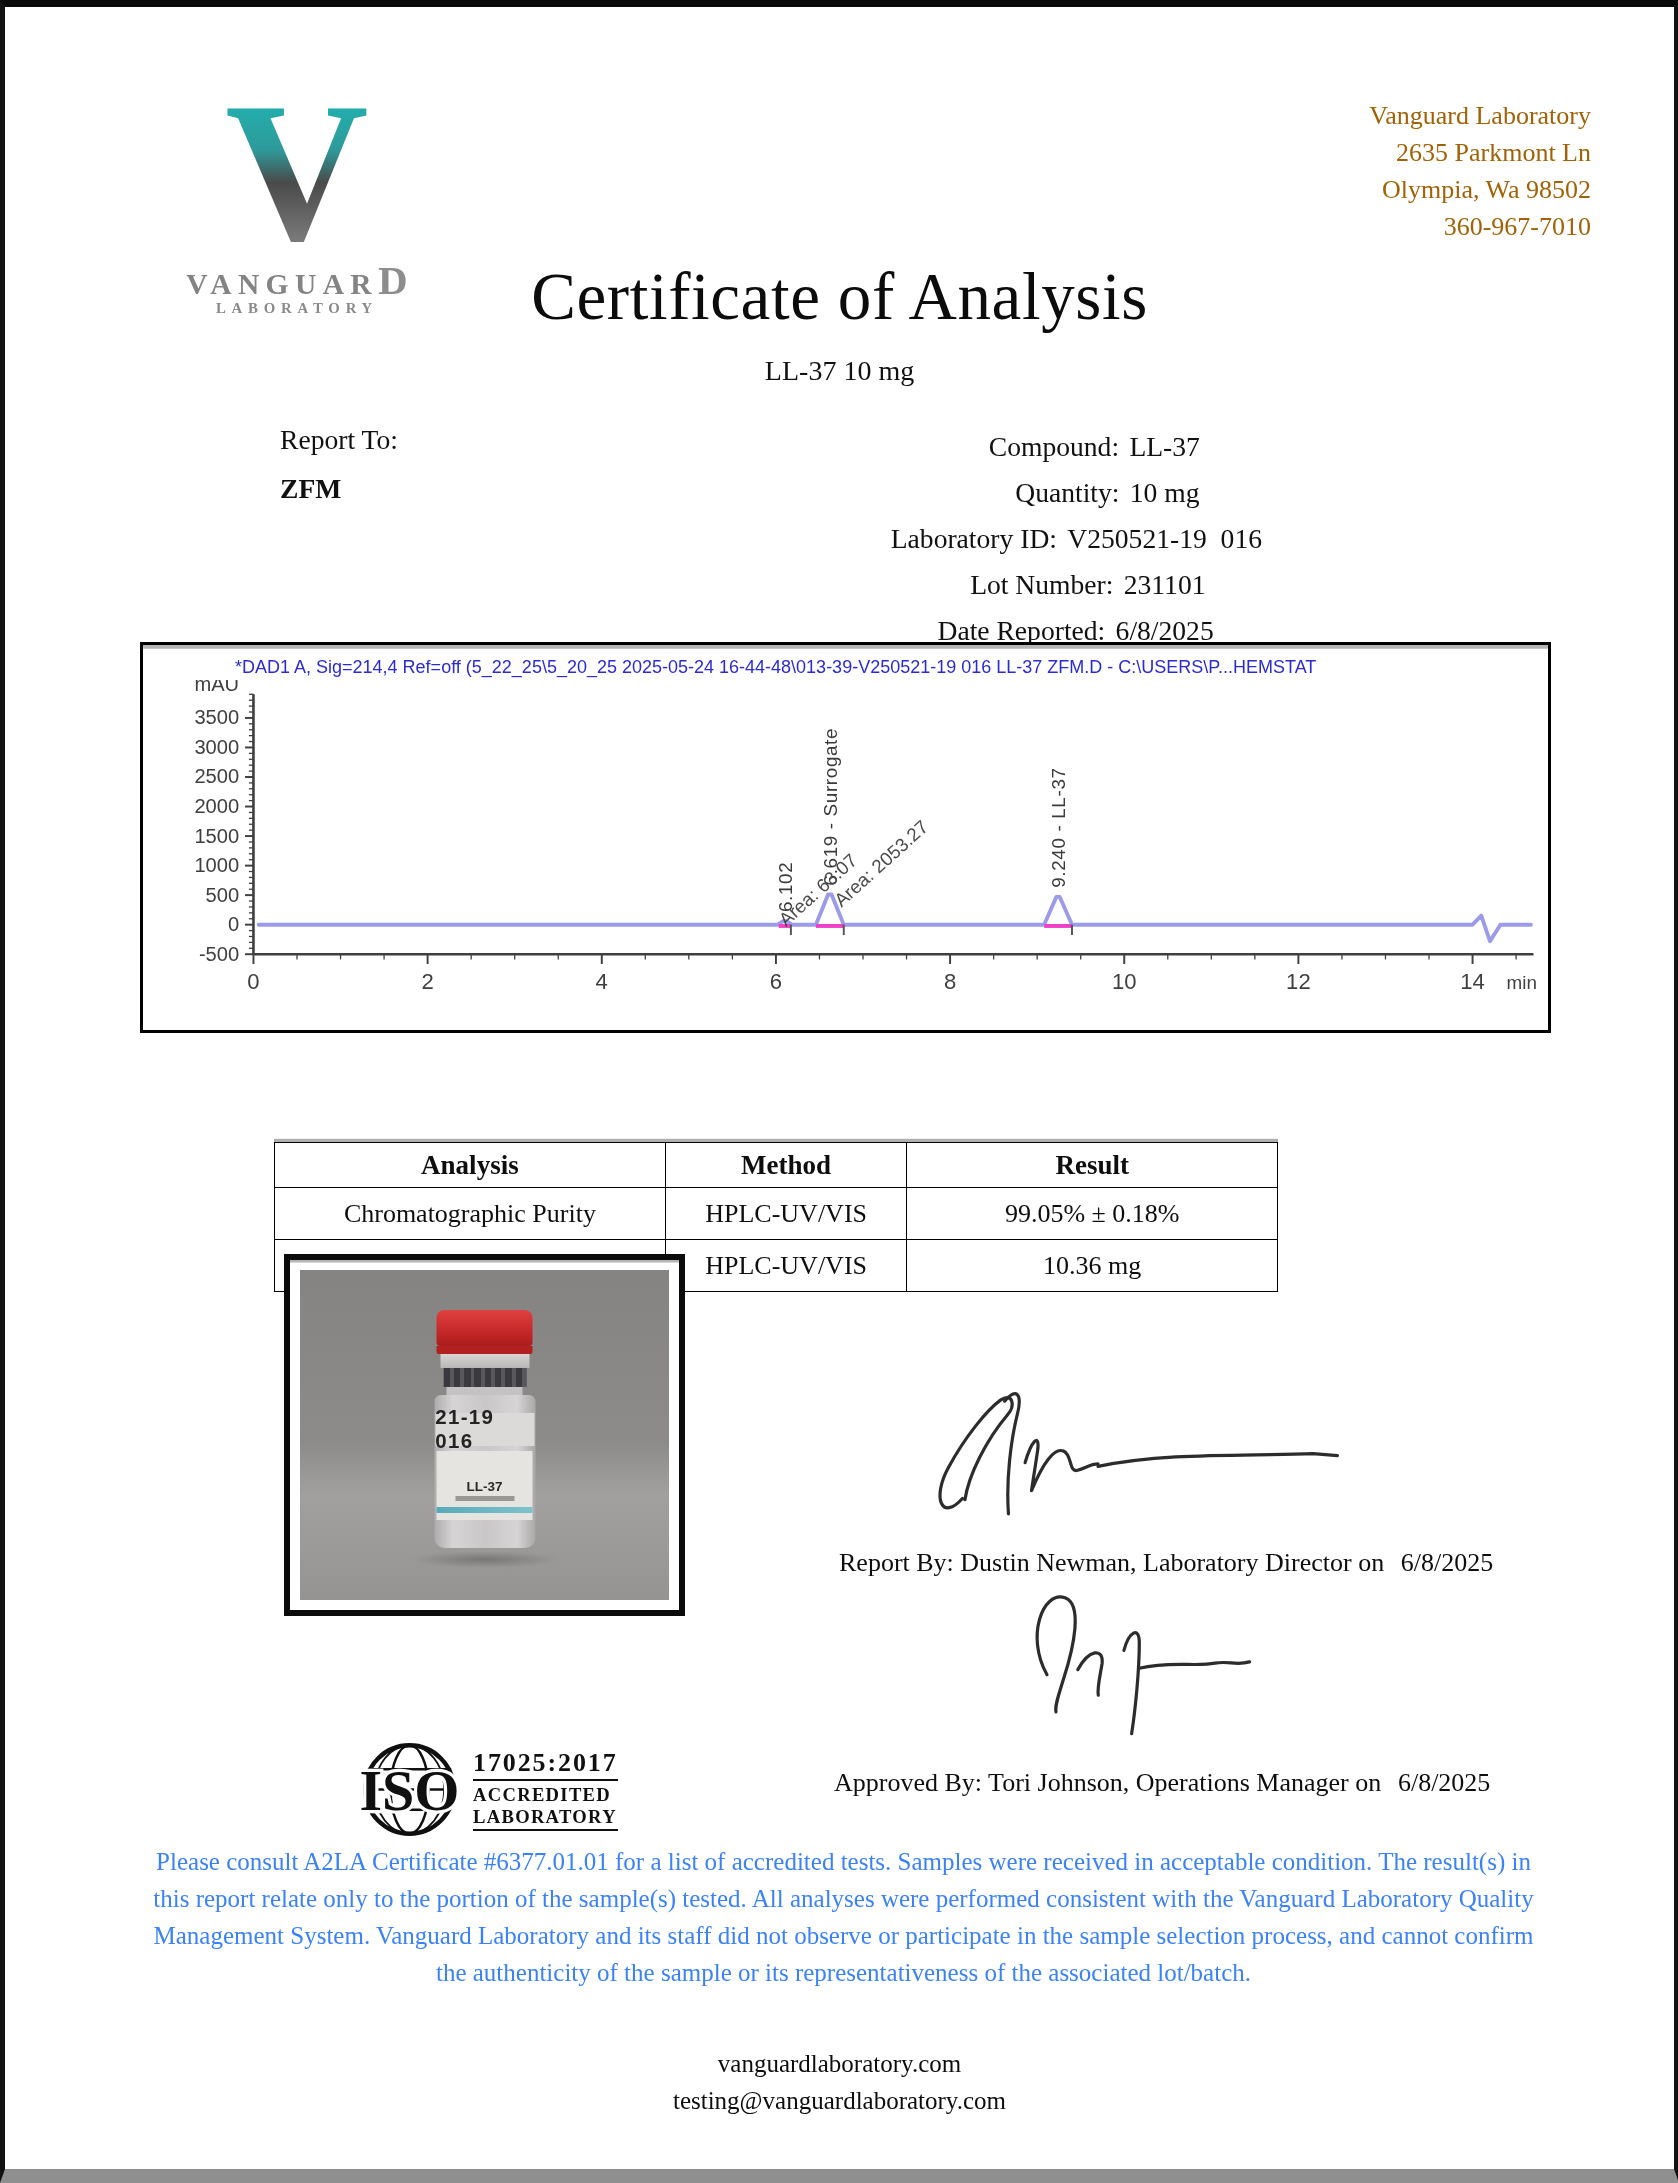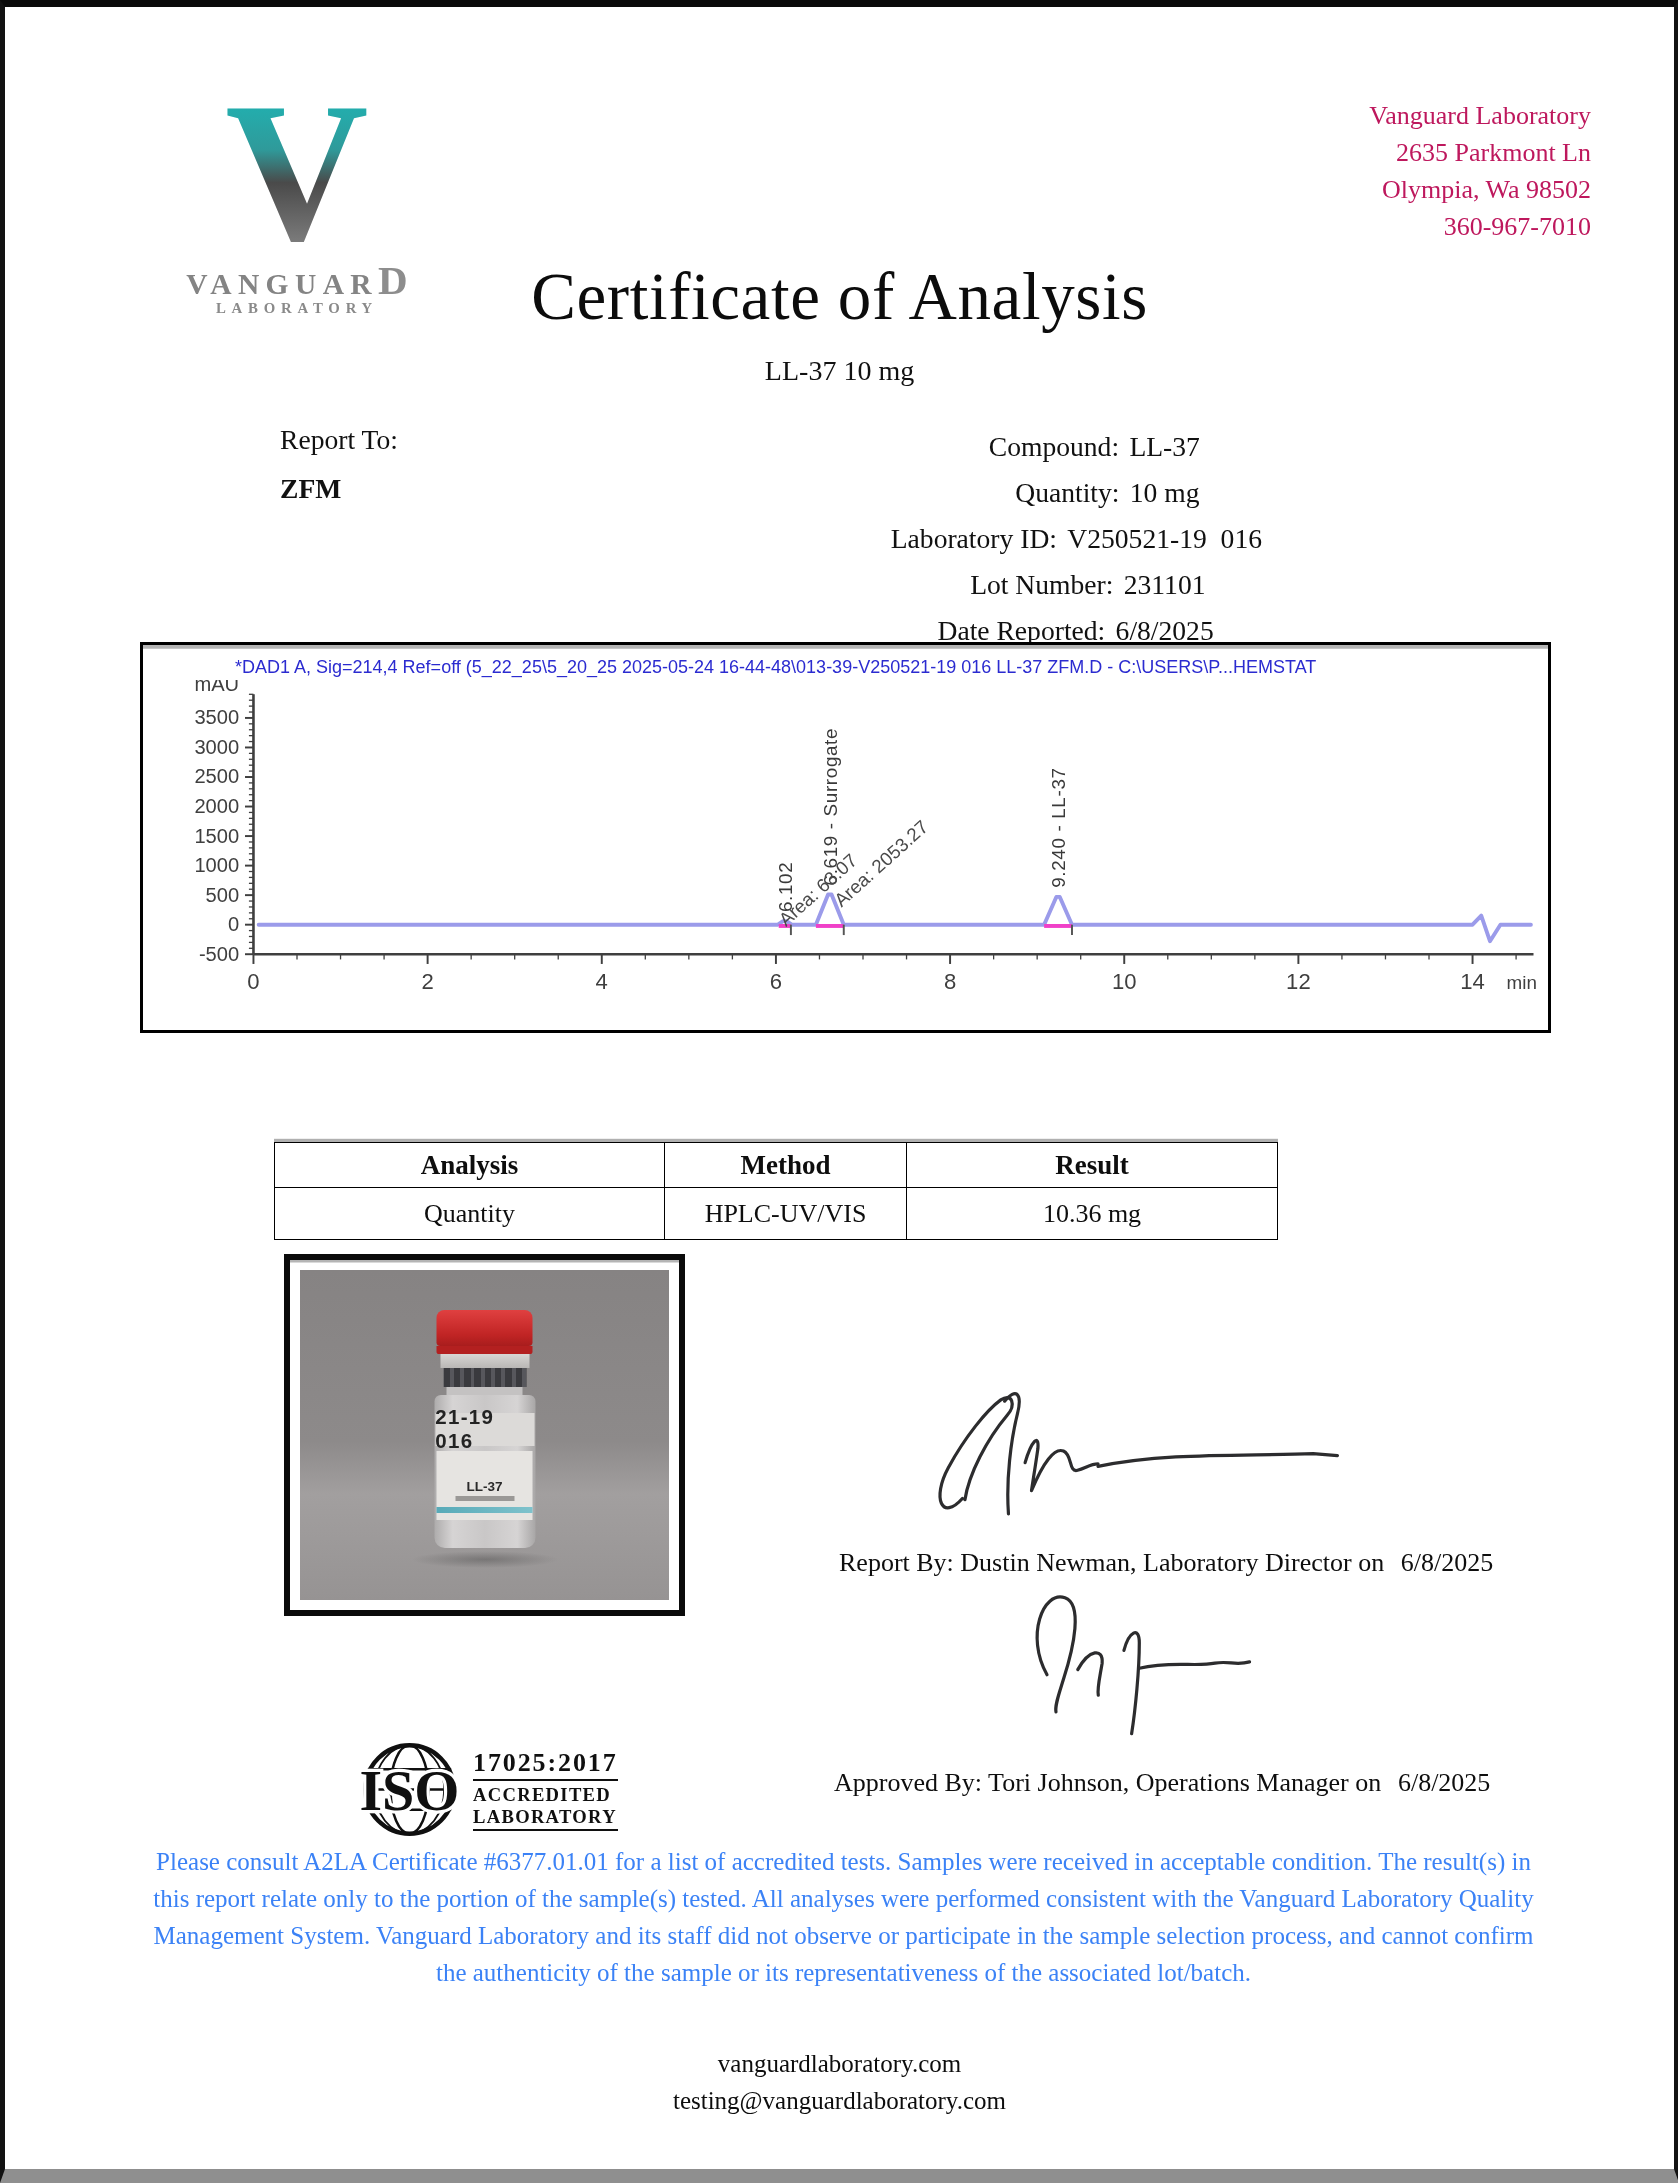--- a/index.html
+++ b/index.html
@@ -9,21 +9,21 @@
         border-bottom:14px solid #8f8f8f;overflow:hidden;}
   .abs{position:absolute;}
 
   
   .logo{left:154px;top:64px;width:276px;text-align:center;}
   .logo-word{font-weight:bold;color:#848484;font-size:29.5px;letter-spacing:6.4px;margin-top:-9px;}
   .logo-word .bigD{font-size:41px;letter-spacing:0;color:#8d8d8d;}
   .logo-sub{font-weight:bold;color:#8a8a8a;font-size:14.8px;letter-spacing:5.8px;margin-top:-3.8px;}
 
   
-  .address{right:83px;top:90px;text-align:right;font-size:26px;line-height:37px;color:#be185d;}
+  .address{right:83px;top:90px;text-align:right;font-size:26px;line-height:37px;color:#a16207;}
 
   .title{left:0;top:251px;width:100%;text-align:center;font-size:67px;color:#0c0c0c;letter-spacing:0.6px;}
   .subtitle{left:0;top:348px;width:100%;text-align:center;font-size:28px;color:#111;}
 
   
   .reportto{left:275px;top:417px;font-size:27.6px;color:#111;}
   .reportto .client{font-weight:bold;margin-top:16.7px;}
   .inforows{left:815px;top:417px;font-size:27.6px;color:#111;}
   .inforow{display:flex;line-height:46px;justify-content:center;}
   .inforow .lbl{width:237px;text-align:right;}
@@ -258,20 +258,25 @@
   </div>
 
   <table class="results abs">
     <tbody>
         <tr>
       <th class="col-analysis">Analysis</th>
       <th class="col-method">Method</th>
       <th class="col-result">Result</th>
     </tr>
     <tr>
+      <td>Chromatographic Purity</td>
+      <td>HPLC-UV/VIS</td>
+      <td>99.05% ± 0.18%</td>
+    </tr>
+    <tr>
       <td>Quantity</td>
       <td>HPLC-UV/VIS</td>
       <td>10.36 mg</td>
     </tr>
   </tbody>
     </table>
 
   <div class="abs vialframe">
     <div class="photo">
       <div class="vial">

